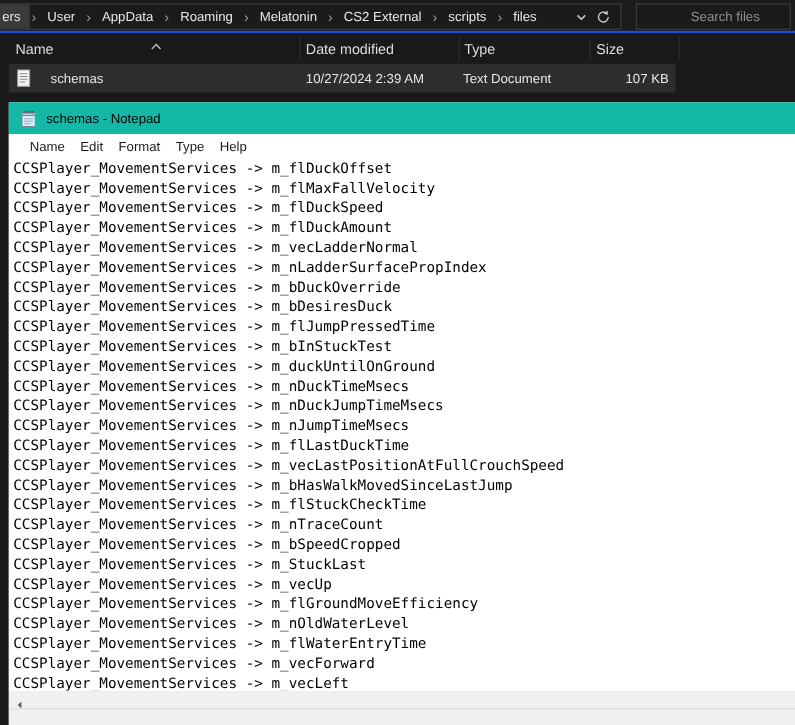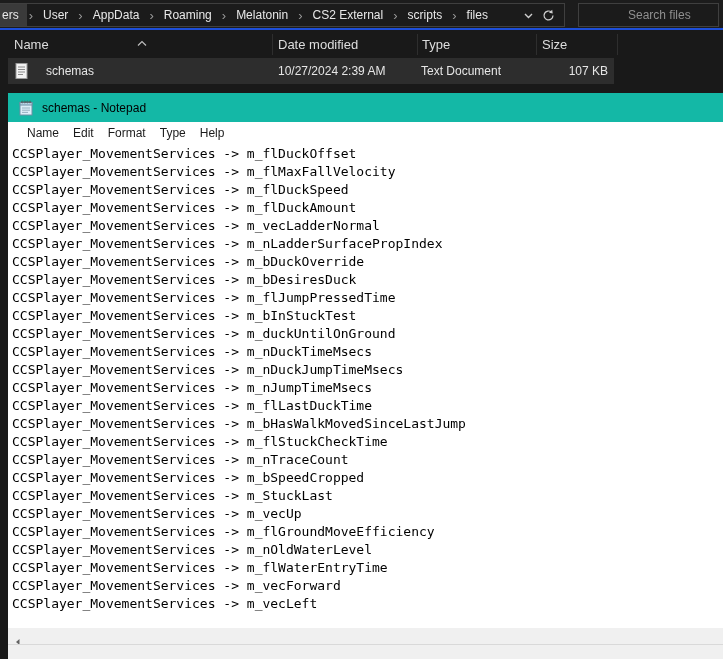--- a/index.html
+++ b/index.html
@@ -154,20 +154,21 @@
       <div class="codeline">CCSPlayer_MovementServices -&gt; m_nLadderSurfacePropIndex</div>
       <div class="codeline">CCSPlayer_MovementServices -&gt; m_bDuckOverride</div>
       <div class="codeline">CCSPlayer_MovementServices -&gt; m_bDesiresDuck</div>
       <div class="codeline">CCSPlayer_MovementServices -&gt; m_flJumpPressedTime</div>
       <div class="codeline">CCSPlayer_MovementServices -&gt; m_bInStuckTest</div>
       <div class="codeline">CCSPlayer_MovementServices -&gt; m_duckUntilOnGround</div>
       <div class="codeline">CCSPlayer_MovementServices -&gt; m_nDuckTimeMsecs</div>
       <div class="codeline">CCSPlayer_MovementServices -&gt; m_nDuckJumpTimeMsecs</div>
       <div class="codeline">CCSPlayer_MovementServices -&gt; m_nJumpTimeMsecs</div>
       <div class="codeline">CCSPlayer_MovementServices -&gt; m_flLastDuckTime</div>
+      <div class="codeline">CCSPlayer_MovementServices -&gt; m_vecLastPositionAtFullCrouchSpeed</div>
       <div class="codeline">CCSPlayer_MovementServices -&gt; m_bHasWalkMovedSinceLastJump</div>
       <div class="codeline">CCSPlayer_MovementServices -&gt; m_flStuckCheckTime</div>
       <div class="codeline">CCSPlayer_MovementServices -&gt; m_nTraceCount</div>
       <div class="codeline">CCSPlayer_MovementServices -&gt; m_bSpeedCropped</div>
       <div class="codeline">CCSPlayer_MovementServices -&gt; m_StuckLast</div>
       <div class="codeline">CCSPlayer_MovementServices -&gt; m_vecUp</div>
       <div class="codeline">CCSPlayer_MovementServices -&gt; m_flGroundMoveEfficiency</div>
       <div class="codeline">CCSPlayer_MovementServices -&gt; m_nOldWaterLevel</div>
       <div class="codeline">CCSPlayer_MovementServices -&gt; m_flWaterEntryTime</div>
       <div class="codeline">CCSPlayer_MovementServices -&gt; m_vecForward</div>

